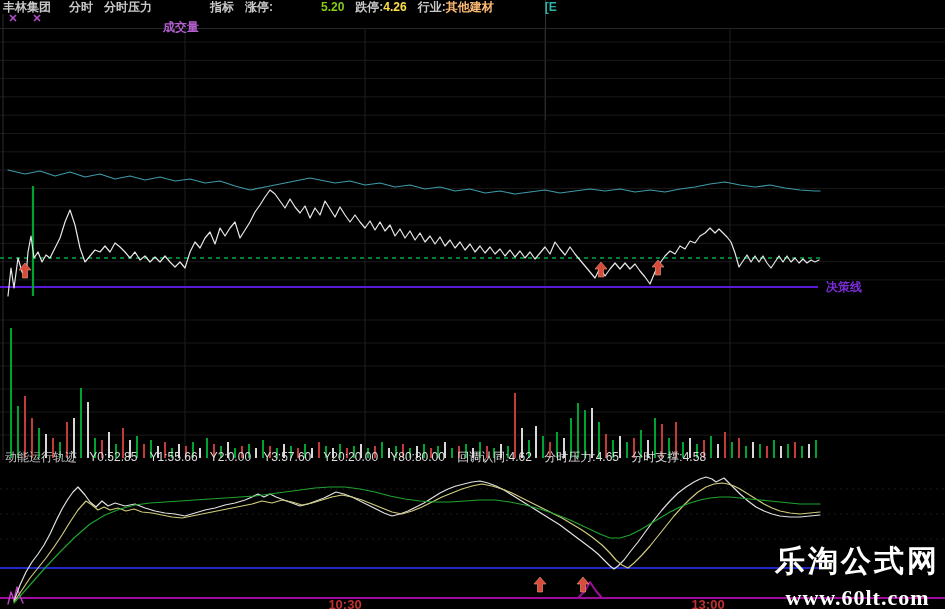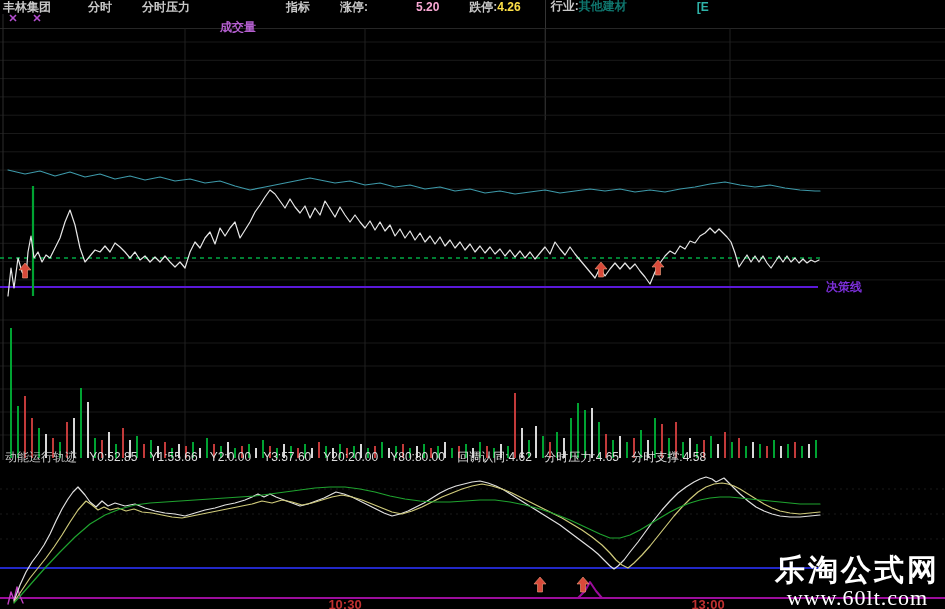--- a/index.html
+++ b/index.html
@@ -1,44 +1,44 @@
 <!DOCTYPE html>
 <html><head>
 <meta charset="utf-8">
 <style>
   html,body{margin:0;padding:0;background:#000;}
   .screen{position:relative;width:945px;height:609px;background:#000;overflow:hidden;
           font-family:"Liberation Sans",sans-serif;}
   
   .topbar{position:absolute;top:0;left:0;width:891px;height:14px;display:flex;align-items:center;
-          font-size:12px;font-weight:700;color:#c8c8c8;white-space:nowrap;line-height:13px;z-index:7;gap:19px;}
+          font-size:12px;font-weight:700;color:#c8c8c8;white-space:nowrap;line-height:13px;z-index:7;}
   .topbar .itm{margin-right:11px;}
   .topbar .first{margin-left:3px;margin-right:18px;}
   .pair{margin-right:11px;}
   .t-mag{color:#b55fd0;margin-top:40px;}
-  .t-red{color:#f9a8d4;padding-left:48px;}
+  .t-red{color:#84cc16;padding-left:48px;}
   .t-grn{color:#fde047;}
-  .t-yel{color:#0f766e;font-family:Liberation Mono, monospace;}
+  .t-yel{color:#fdba74;}
   .t-cyan{color:#2fb3a8;margin-left:40px;}
   .hline28{position:absolute;left:0;top:28px;width:945px;height:1px;background:#262626;z-index:1;}
   .vdiv{position:absolute;left:545px;top:0;width:1px;height:120px;background:#343434;z-index:1;}
   
   .lay{position:absolute;left:0;z-index:2;}
   #mainSvg{top:14px;}
   #volSvg{top:300px;}
   #botSvg{top:460px;}
   
   .ind-row{position:absolute;top:449px;left:5px;font-size:12px;font-weight:400;color:#dcdcdc;
            white-space:nowrap;z-index:5;letter-spacing:0px;}
   .ind-row span{margin-right:9px;}
   .ind-title{color:#c4c4c4;}
   
   .watermark{position:absolute;right:5px;bottom:0;text-align:center;color:#ffffff;z-index:6;line-height:1.05;}
   .wm1{font-size:30px;font-weight:700;letter-spacing:3px;}
-  .wm2{font-size:22px;font-weight:400;font-family:"Liberation Serif",serif;letter-spacing:1px;}
+  .wm2{font-size:22px;font-weight:700;font-family:"Liberation Serif",serif;letter-spacing:1px;margin-top:9px;}
 </style>
 </head>
 <body>
 
 <div class="screen">
 
   <div class="topbar">
     <span class="itm first">丰林集团</span>
     <span class="itm">分时</span>
     <span class="itm">分时压力</span>

